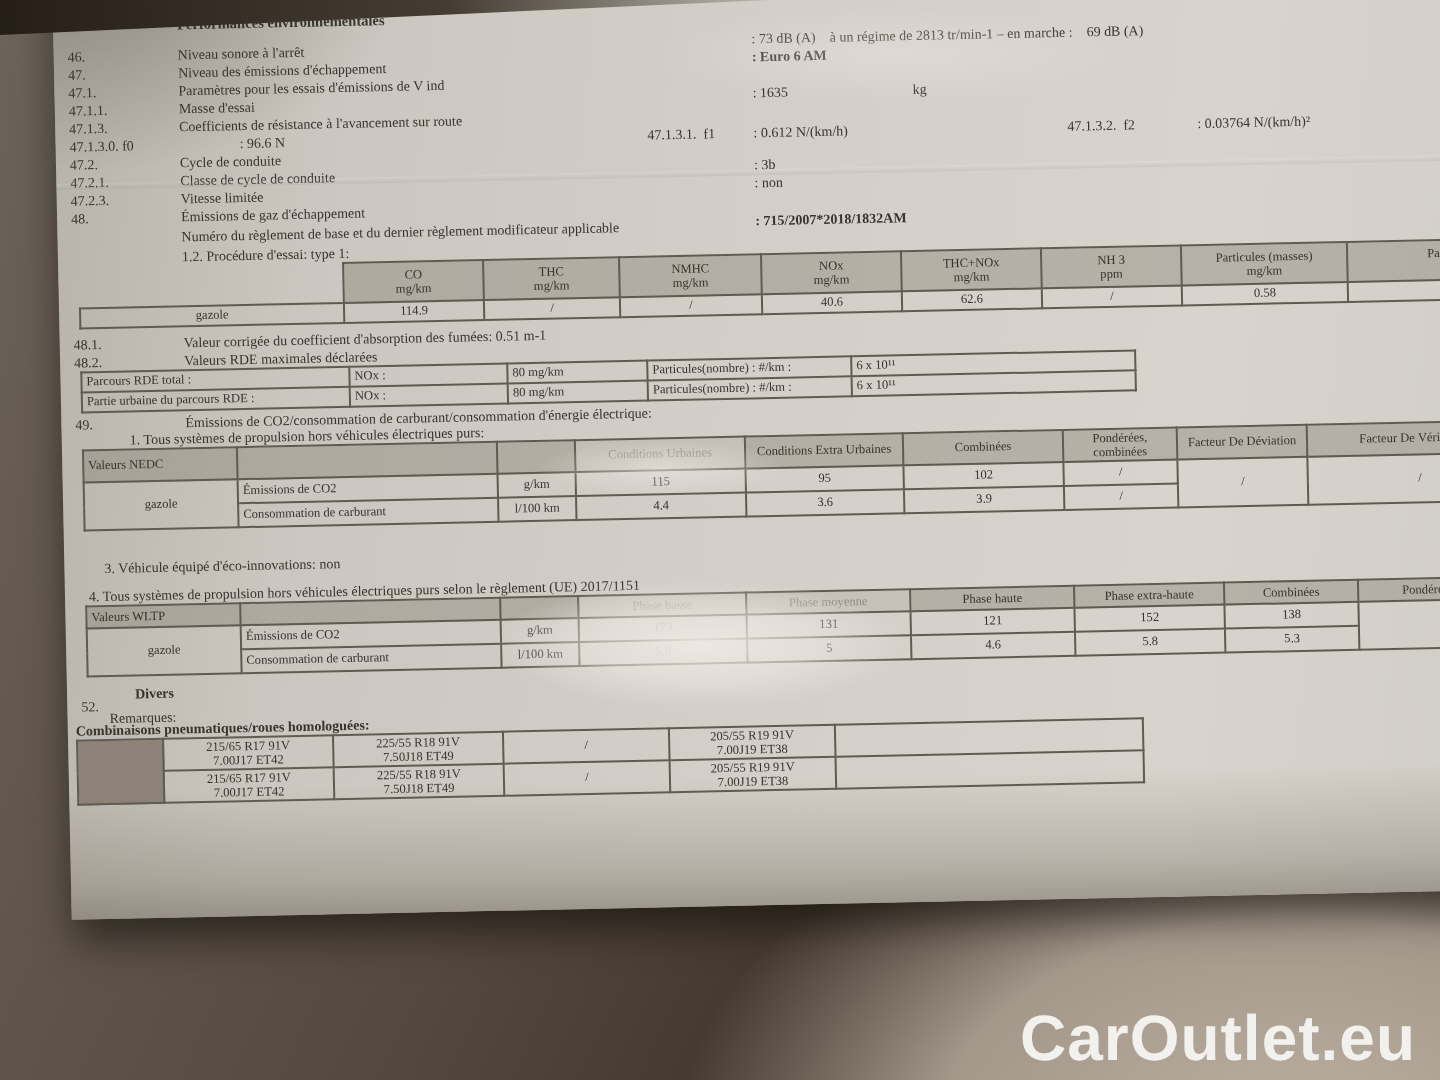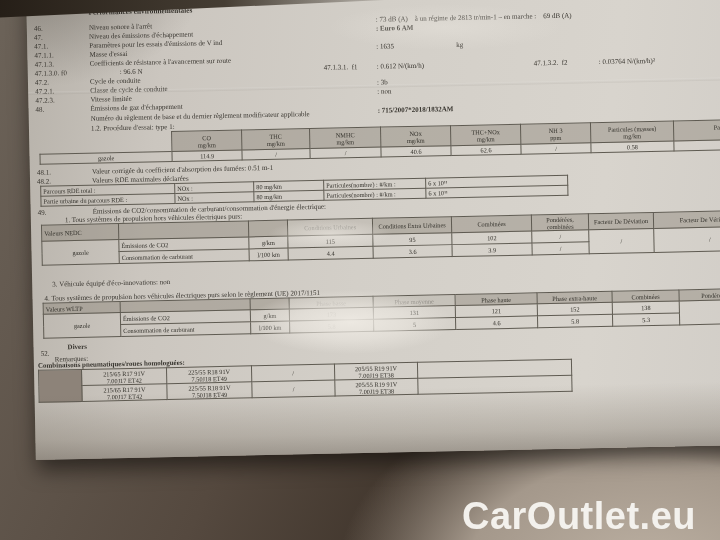--- a/index.html
+++ b/index.html
@@ -38,22 +38,22 @@
   .top-wedge{position:absolute;left:-12px;top:-24px;width:430px;height:42px;
     background:linear-gradient(90deg,#241d16 0%, #453d33 55%, rgba(70,62,52,0) 100%);
     transform:rotate(-2.6deg);transform-origin:left bottom;pointer-events:none;}
   .wash{position:absolute;border-radius:50%;pointer-events:none;}
   .wash1{left:248px;top:290px;width:205px;height:64px;
     background:radial-gradient(closest-side, rgba(238,234,227,.95), rgba(238,234,227,.55) 55%, rgba(238,234,227,0));}
   .wash2{left:268px;top:220px;width:125px;height:28px;
     background:radial-gradient(closest-side, rgba(238,234,227,.6), rgba(238,234,227,0));}
   .wash3{left:328px;top:4px;width:235px;height:46px;
     background:radial-gradient(closest-side, rgba(238,234,227,.38), rgba(238,234,227,0));}
-  .watermark{position:absolute;right:24px;bottom:2px;font-family:"Liberation Sans",sans-serif;
-    font-weight:bold;font-size:38px;letter-spacing:.5px;color:#f6f4f0;opacity:.97;text-align:center;}
+  .watermark{position:absolute;right:12px;bottom:2px;font-family:"Liberation Sans",sans-serif;
+    font-weight:bold;font-size:32px;letter-spacing:.5px;color:#f6f4f0;opacity:.97;text-align:center;}
 </style>
 </head>
 <body>
 
 <div class="photo">
   <div class="backdrop"></div>
 
   <div class="paper">
     <div class="sheet">
 

